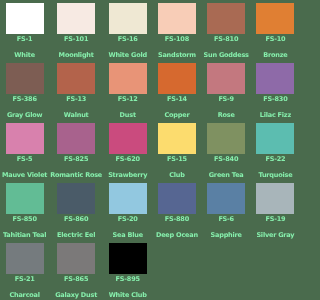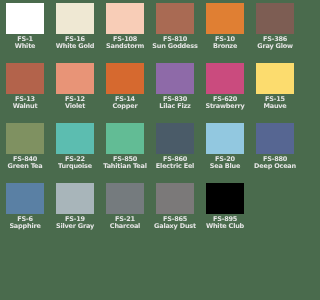--- a/index.html
+++ b/index.html
@@ -32,50 +32,57 @@
   }
   .swatch-chip {
     width: 38px;
     height: 31px;
     box-sizing: border-box;
     flex: none;
   }
   .swatch-label {
     width: 100%;
     text-align: center;
-    color: #e5e5e5;
+    color: #86efac;
     line-height: 1.0;
     margin-top: 2px;
     font-weight: bold;
     letter-spacing: -0.2px;
   }
   .swatch-code {
     font-size: 6.5px;
     display: block;
     white-space: nowrap;
   }
   .swatch-name {
     font-size: 6.5px;
     display: block;
     white-space: nowrap;
-    margin-top: 0;
+    margin-top: 9px;
   }
 </style>
 </head>
 <body style="background: rgb(74, 107, 77);">
 
 <div id="swatch-grid">
     <div class="swatch-cell">
       <div class="swatch-chip" style="background: rgb(255, 255, 255);"></div>
       <div class="swatch-label">
         <span class="swatch-code">FS-1</span>
         <span class="swatch-name">White</span>
       </div>
     </div>
     <div class="swatch-cell">
+      <div class="swatch-chip" style="background: rgb(247, 234, 227);"></div>
+      <div class="swatch-label">
+        <span class="swatch-code">FS-101</span>
+        <span class="swatch-name">Moonlight</span>
+      </div>
+    </div>
+    <div class="swatch-cell">
       <div class="swatch-chip" style="background: rgb(239, 232, 211);"></div>
       <div class="swatch-label">
         <span class="swatch-code">FS-16</span>
         <span class="swatch-name">White Gold</span>
       </div>
     </div>
     <div class="swatch-cell">
       <div class="swatch-chip" style="background: rgb(248, 205, 183);"></div>
       <div class="swatch-label">
         <span class="swatch-code">FS-108</span>
@@ -107,49 +114,70 @@
       <div class="swatch-chip" style="background: rgb(179, 99, 75);"></div>
       <div class="swatch-label">
         <span class="swatch-code">FS-13</span>
         <span class="swatch-name">Walnut</span>
       </div>
     </div>
     <div class="swatch-cell">
       <div class="swatch-chip" style="background: rgb(232, 148, 119);"></div>
       <div class="swatch-label">
         <span class="swatch-code">FS-12</span>
-        <span class="swatch-name">Violet</span>
+        <span class="swatch-name">Dust</span>
       </div>
     </div>
     <div class="swatch-cell">
       <div class="swatch-chip" style="background: rgb(214, 105, 47);"></div>
       <div class="swatch-label">
         <span class="swatch-code">FS-14</span>
         <span class="swatch-name">Copper</span>
       </div>
     </div>
     <div class="swatch-cell">
+      <div class="swatch-chip" style="background: rgb(195, 120, 127);"></div>
+      <div class="swatch-label">
+        <span class="swatch-code">FS-9</span>
+        <span class="swatch-name">Rose</span>
+      </div>
+    </div>
+    <div class="swatch-cell">
       <div class="swatch-chip" style="background: rgb(142, 106, 168);"></div>
       <div class="swatch-label">
         <span class="swatch-code">FS-830</span>
         <span class="swatch-name">Lilac Fizz</span>
       </div>
     </div>
     <div class="swatch-cell">
+      <div class="swatch-chip" style="background: rgb(216, 129, 173);"></div>
+      <div class="swatch-label">
+        <span class="swatch-code">FS-5</span>
+        <span class="swatch-name">Mauve Violet</span>
+      </div>
+    </div>
+    <div class="swatch-cell">
+      <div class="swatch-chip" style="background: rgb(168, 98, 141);"></div>
+      <div class="swatch-label">
+        <span class="swatch-code">FS-825</span>
+        <span class="swatch-name">Romantic Rose</span>
+      </div>
+    </div>
+    <div class="swatch-cell">
       <div class="swatch-chip" style="background: rgb(202, 75, 126);"></div>
       <div class="swatch-label">
         <span class="swatch-code">FS-620</span>
         <span class="swatch-name">Strawberry</span>
       </div>
     </div>
     <div class="swatch-cell">
       <div class="swatch-chip" style="background: rgb(252, 220, 110);"></div>
       <div class="swatch-label">
         <span class="swatch-code">FS-15</span>
-        <span class="swatch-name">Mauve</span>
+        <span class="swatch-name">Club</span>
       </div>
     </div>
     <div class="swatch-cell">
       <div class="swatch-chip" style="background: rgb(127, 145, 97);"></div>
       <div class="swatch-label">
         <span class="swatch-code">FS-840</span>
         <span class="swatch-name">Green Tea</span>
       </div>
     </div>
     <div class="swatch-cell">

